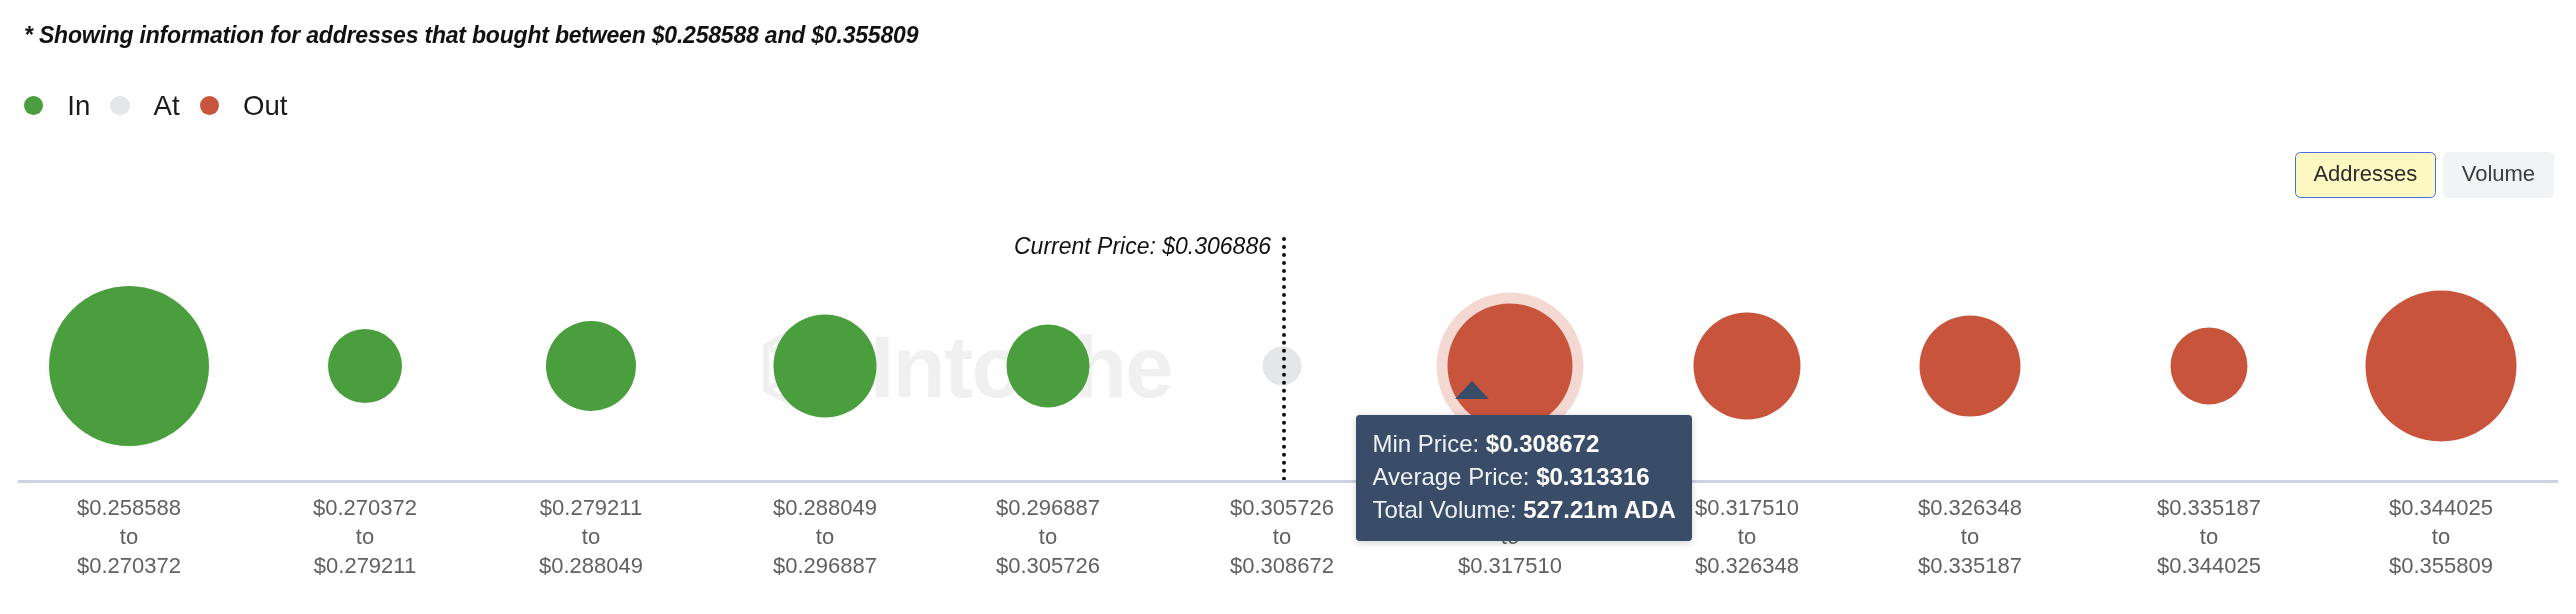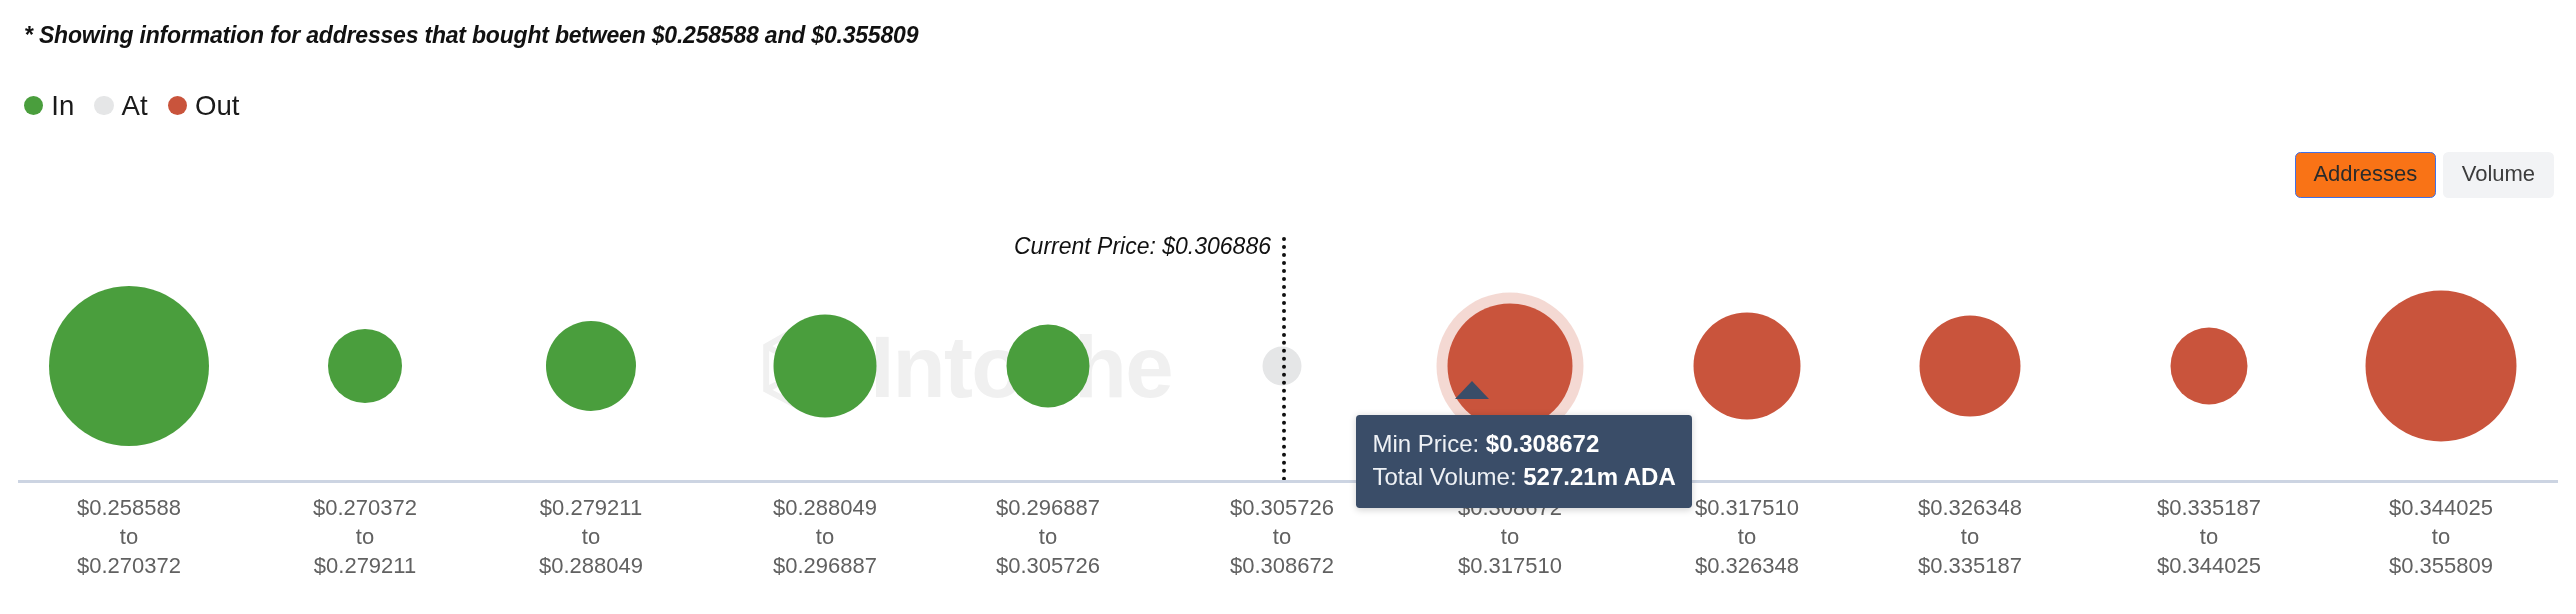--- a/index.html
+++ b/index.html
@@ -29,21 +29,21 @@
   }
 
   
   .legend {
     position: absolute;
     left: 24px; top: 92px;
     display: flex;
     align-items: center;
     gap: 20px;
   }
-  .legend-item { display: flex; align-items: center; gap: 8px; }
+  .legend-item { display: flex; align-items: center; gap: 24px; }
   .legend-dot { width: 19.3px; height: 19.3px; border-radius: 50%; display: block; }
   .legend-label {
     font-size: 27.6px;
     color: #1a1a1a;
     line-height: 1;
     white-space: nowrap;
   }
 
   
   .toggle-group {
@@ -59,21 +59,21 @@
     padding: 10px 17.5px 12px;
     border-radius: 5.5px;
     background: #f2f3f5;
     color: #3c3c3c;
     border: 1.8px solid transparent;
     cursor: pointer;
     line-height: 1;
     white-space: nowrap;
   }
   .toggle-btn.active {
-    background: #f97316;
+    background: #fef9c3;
     border-color: #3f70e8;
     color: #2b2b2b;
   }
 
   
   .plot {
     position: absolute;
     left: 0; top: 0;
     width: 2576px; height: 614px;
   }
@@ -282,18 +282,19 @@
         <div class="tick" style="left: 2441px;">
           <div>$0.344025</div>
           <div>to</div>
           <div>$0.355809</div>
         </div>
       </div>
 
     <div class="tooltip-arrow"></div>
     <div class="tooltip" id="tooltip">
         <div class="tip-row"><span>Min Price: </span><b>$0.308672</b></div>
+        <div class="tip-row"><span>Average Price: </span><b>$0.313316</b></div>
         <div class="tip-row"><span>Total Volume: </span><b>527.21m ADA</b></div>
       </div>
 
   </div>
 </div>
 
 
 </body></html>

